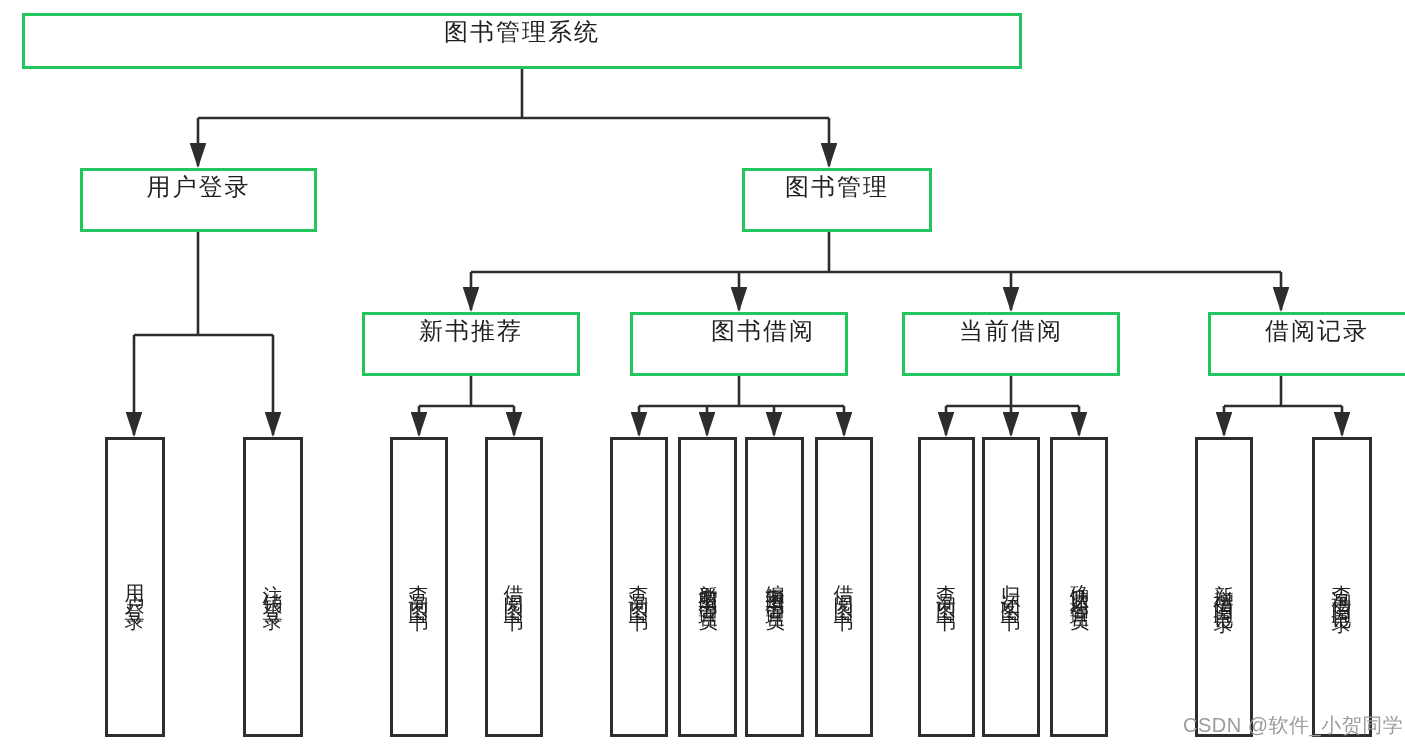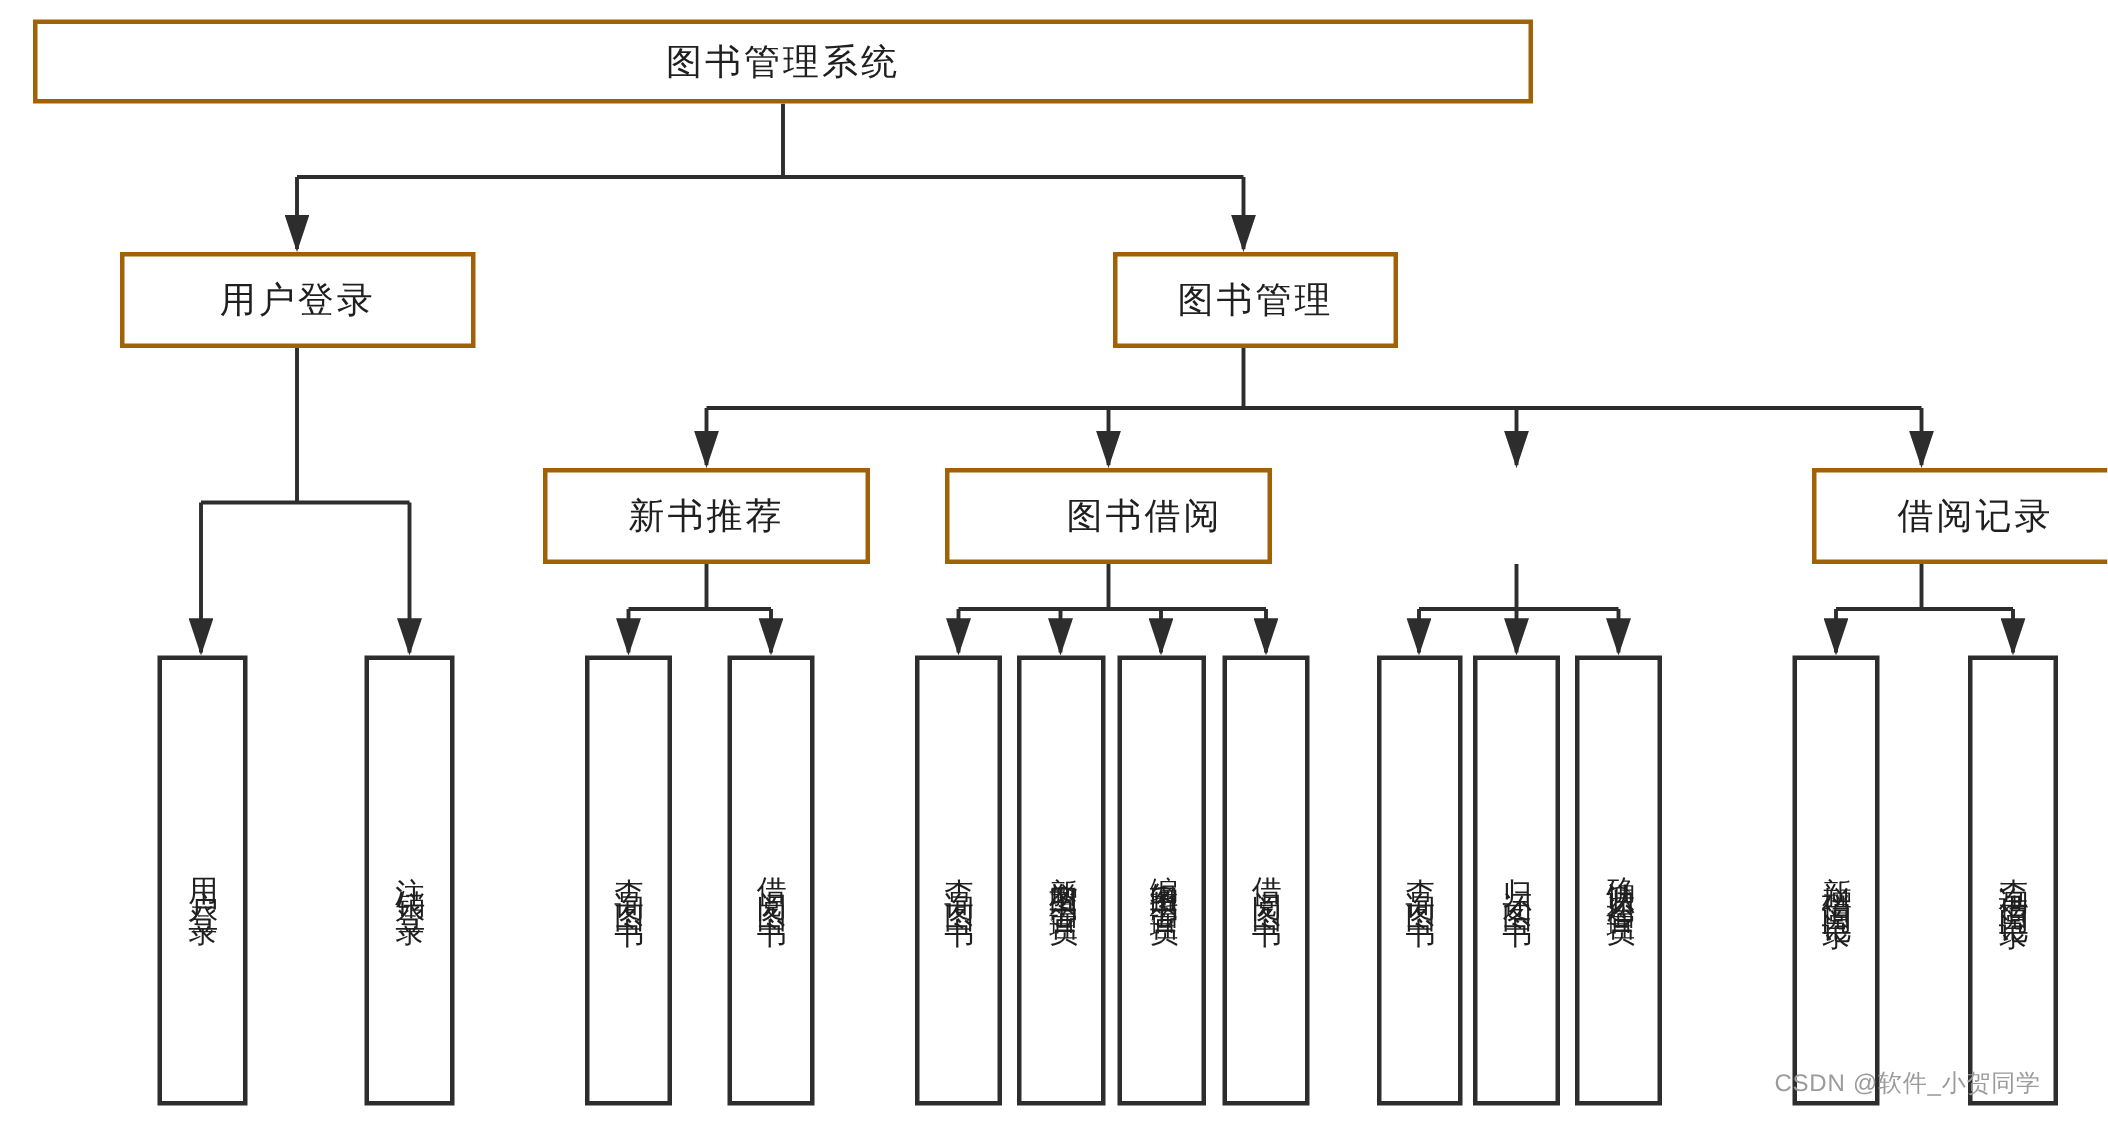--- a/index.html
+++ b/index.html
@@ -12,24 +12,24 @@
     overflow: hidden;
   }
   .connectors {
     position: absolute;
     left: 0; top: 0;
     width: 1405px; height: 747px;
   }
   .node {
     position: absolute;
     box-sizing: border-box;
-    border: 3px solid #a16207;
+    border: 3px solid #22c55e;
     background: #ffffff;
     display: flex;
-    align-items: center;
+    align-items: flex-start;
     justify-content: center;
   }
   .nlabel {
     font-size: 24px;
     letter-spacing: 2px;
     color: #1f1f1f;
     white-space: nowrap;
   }
   .root .nlabel { font-size: 24px; }
   .leaf {
@@ -47,21 +47,21 @@
     font-size: 20px;
     letter-spacing: 9px;
     line-height: 1.1;
     color: #1f1f1f;
     white-space: nowrap;
   }
   .watermark {
     position: absolute;
     left: 1183px;
     top: 712px;
-    font-size: 16px;
+    font-size: 20px;
     letter-spacing: 0.5px;
     color: #9b9b9b;
     white-space: nowrap;
     z-index: 5;
   }
 </style>
 </head>
 <body>
 
 <div class="canvas">
@@ -119,20 +119,23 @@
   <div class="node" style="left:710px; top:168px; width:190px; height:64px;margin-left:32px;">
     <span class="nlabel">图书管理</span>
   </div>
 
   <div class="node" style="left:362px; top:312px; width:218px; height:64px;">
     <span class="nlabel">新书推荐</span>
   </div>
   <div class="node" style="left:630px; top:312px; width:218px; height:64px;padding-left:48px;">
     <span class="nlabel">图书借阅</span>
   </div>
+  <div class="node" style="left:902px; top:312px; width:218px; height:64px;">
+    <span class="nlabel">当前借阅</span>
+  </div>
   <div class="node" style="left:1172px; top:312px; width:218px; height:64px;margin-left:36px;">
     <span class="nlabel">借阅记录</span>
   </div>
 
   <div class="leaf" style="left:105px; top:437px; width:60px; height:300px;">
     <span class="llabel">用户登录</span>
   </div>
   <div class="leaf" style="left:243px; top:437px; width:60px; height:300px;">
     <span class="llabel">注销登录</span>
   </div>

